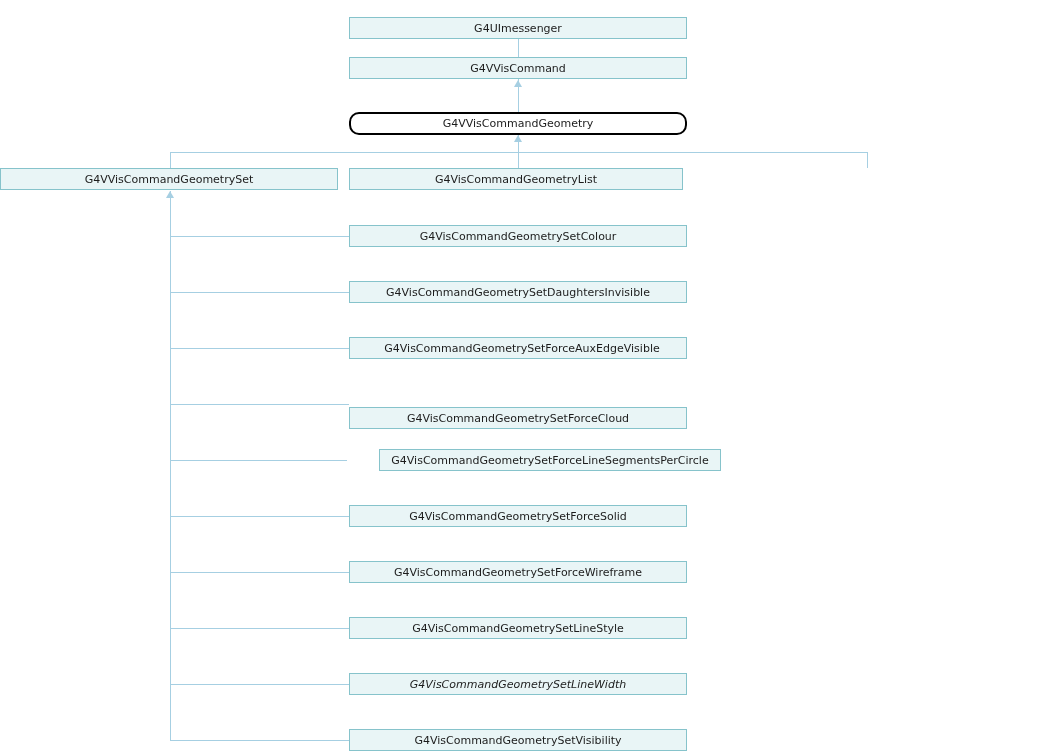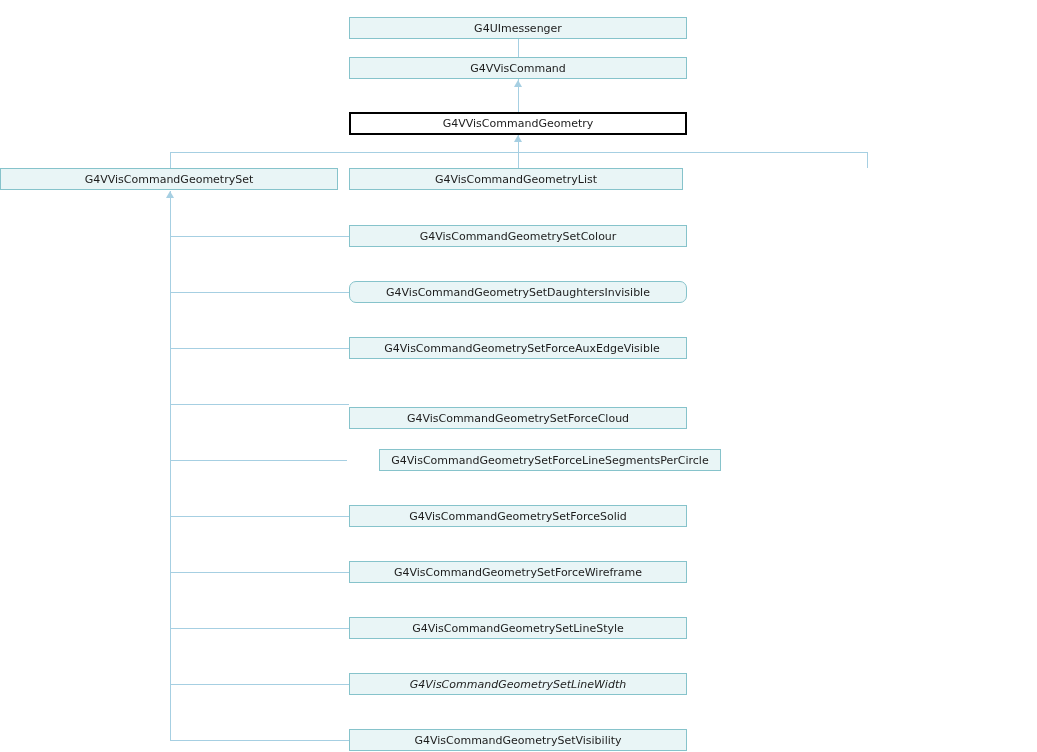--- a/index.html
+++ b/index.html
@@ -72,27 +72,27 @@
   <div class="edge hline" style="left:170px; top:404px; width:179px;"></div>
   <div class="edge hline" style="left:170px; top:460px; width:177px;"></div>
   <div class="edge hline" style="left:170px; top:516px; width:179px;"></div>
   <div class="edge hline" style="left:170px; top:572px; width:179px;"></div>
   <div class="edge hline" style="left:170px; top:628px; width:179px;"></div>
   <div class="edge hline" style="left:170px; top:684px; width:179px;"></div>
   <div class="edge hline" style="left:170px; top:740px; width:179px;"></div>
 
   <div class="node" style="left:349px; top:1px;   width:338px;margin-top:16px;">G4UImessenger</div>
   <div class="node" style="left:349px; top:57px;  width:338px;">G4VVisCommand</div>
-  <div class="node current" style="left:349px; top:112px; width:338px;">G4VVisCommandGeometry</div>
+  <div class="node current" style="left:349px; top:112px; width:338px;border-radius:10px;">G4VVisCommandGeometry</div>
 
   <div class="node" style="left:0px;   top:168px; width:338px;">G4VVisCommandGeometrySet</div>
   <div class="node" style="left:349px; top:168px; width:334px;">G4VisCommandGeometryList</div>
 
   <div class="node" style="left:349px; top:225px; width:338px;">G4VisCommandGeometrySetColour</div>
-  <div class="node" style="left:349px; top:281px; width:338px;border-radius:7px;">G4VisCommandGeometrySetDaughtersInvisible</div>
+  <div class="node" style="left:349px; top:281px; width:338px;">G4VisCommandGeometrySetDaughtersInvisible</div>
   <div class="node" style="left:349px; top:337px; width:338px;padding-left:8px;">G4VisCommandGeometrySetForceAuxEdgeVisible</div>
   <div class="node" style="left:349px; top:407px; width:338px;">G4VisCommandGeometrySetForceCloud</div>
   <div class="node" style="left:347px; top:449px; width:342px;margin-left:32px;">G4VisCommandGeometrySetForceLineSegmentsPerCircle</div>
   <div class="node" style="left:349px; top:505px; width:338px;">G4VisCommandGeometrySetForceSolid</div>
   <div class="node" style="left:349px; top:561px; width:338px;">G4VisCommandGeometrySetForceWireframe</div>
   <div class="node" style="left:349px; top:617px; width:338px;">G4VisCommandGeometrySetLineStyle</div>
   <div class="node" style="left:349px; top:673px; width:338px;font-style:italic;">G4VisCommandGeometrySetLineWidth</div>
   <div class="node" style="left:349px; top:729px; width:338px;">G4VisCommandGeometrySetVisibility</div>
 
 </div>

